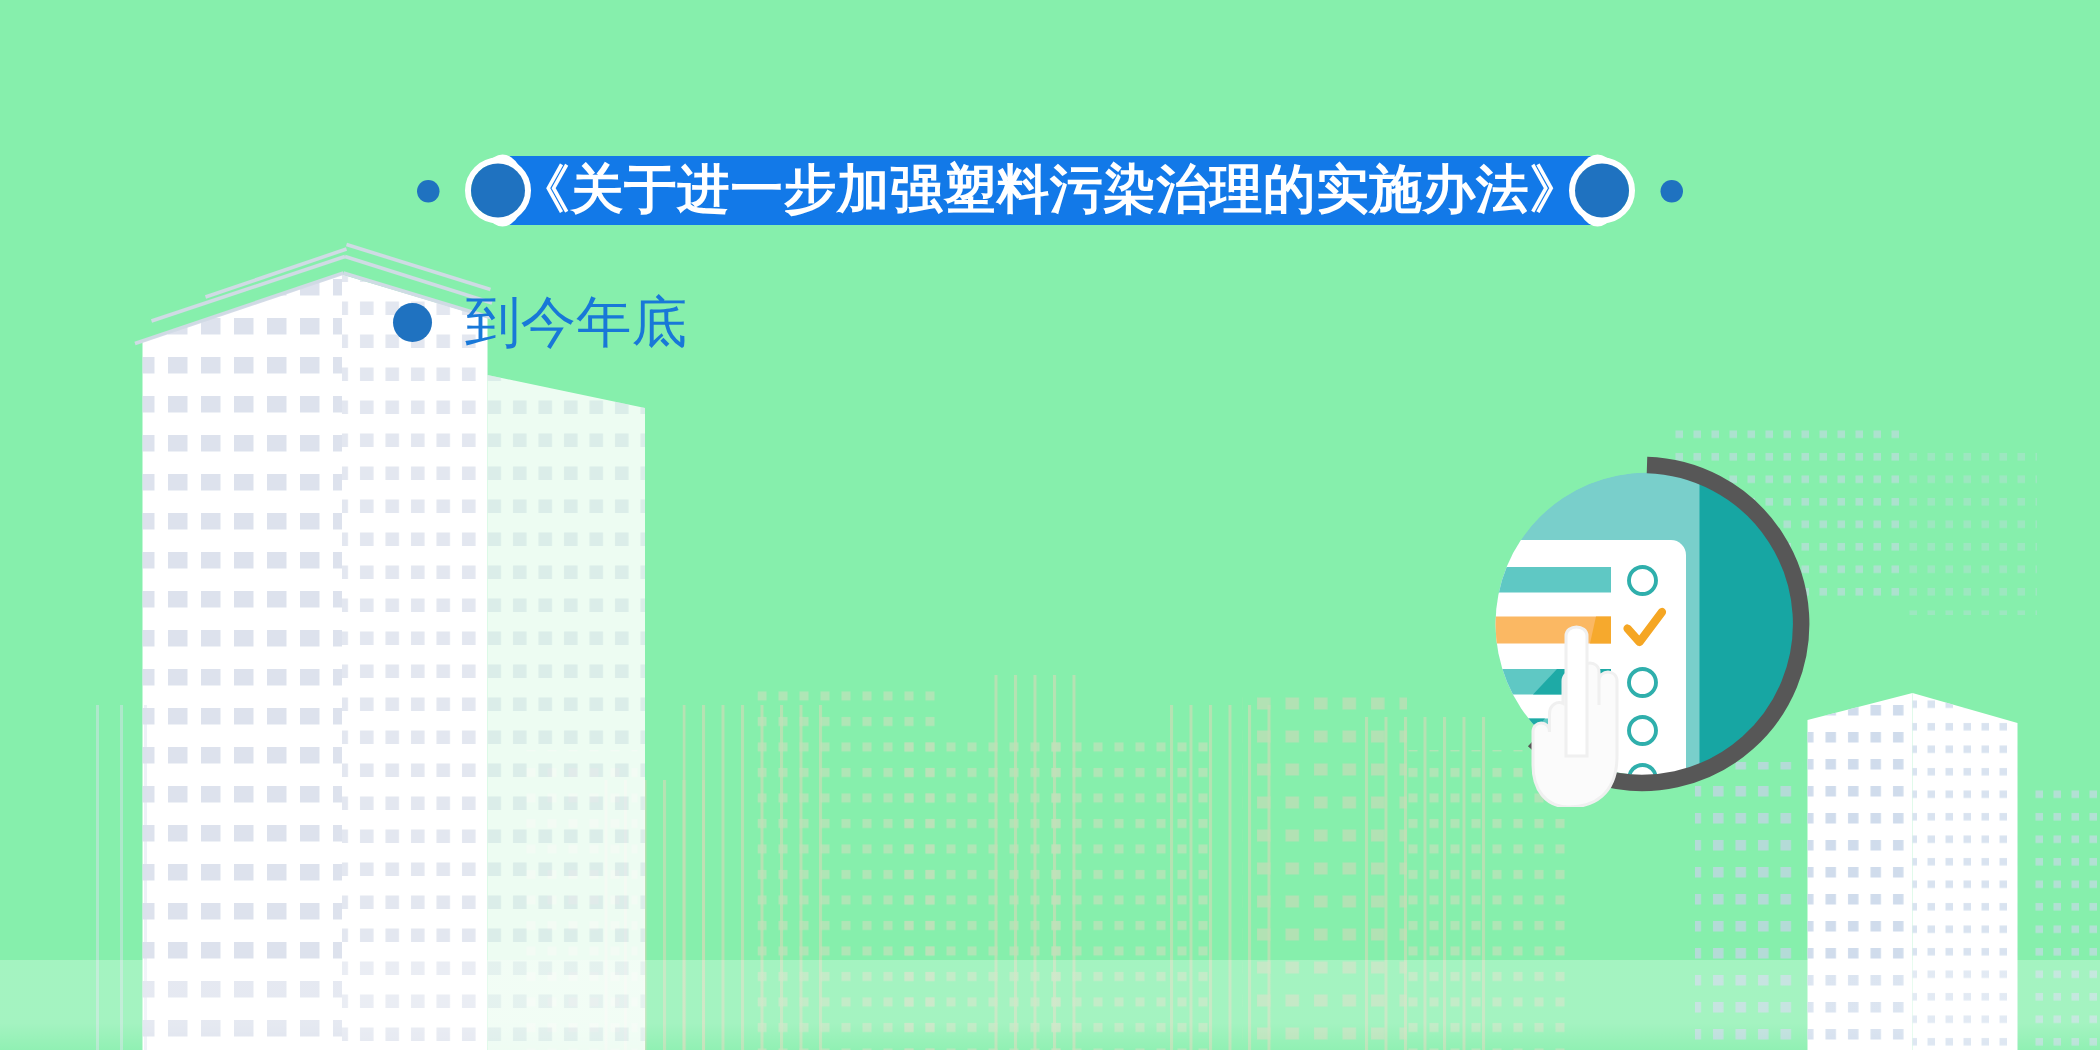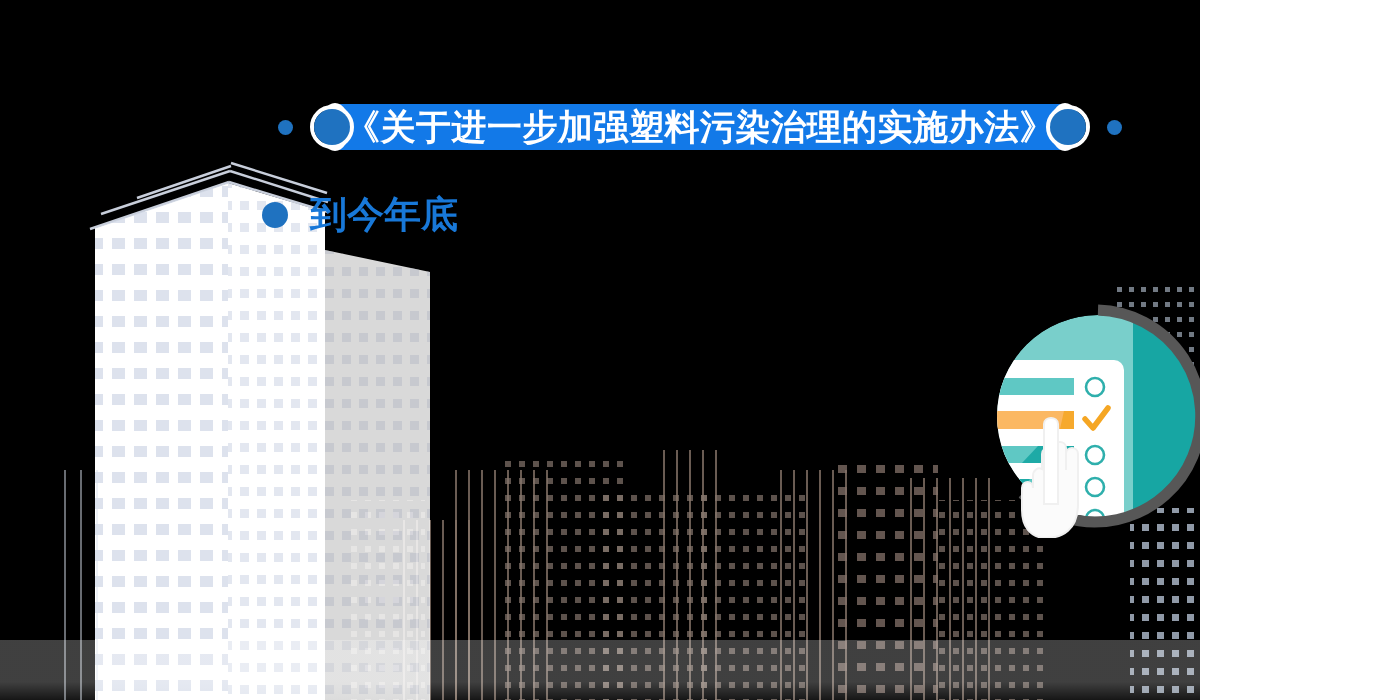--- a/index.html
+++ b/index.html
@@ -5,23 +5,23 @@
   html, body {
     margin: 0;
     padding: 0;
     background: #ffffff;
   }
   body {
     font-family: "Liberation Sans", "DejaVu Sans", sans-serif;
   }
   #poster {
     position: relative;
-    width: 1200px;
+    width: 1400px;
     height: 700px;
-    background: #000000;
+    background: #86efac;
     overflow: hidden;
   }
 
   
   .bg-layer {
     position: absolute;
     inset: 0;
     overflow: hidden;
     pointer-events: none;
   }
@@ -122,21 +122,21 @@
   .subtitle-bullet {
     width: 26px;
     height: 26px;
     border-radius: 50%;
     background: #1F72C0;
     flex: 0 0 auto;
   }
   .subtitle-text {
     color: #1878D8;
     font-size: 37px;
-    font-weight: 700;
+    font-weight: 400;
     line-height: 1;
     white-space: nowrap;
   }
 
   
   .body-text {
     position: absolute;
     left: 263px;
     top: 272px;
     width: 705px;

